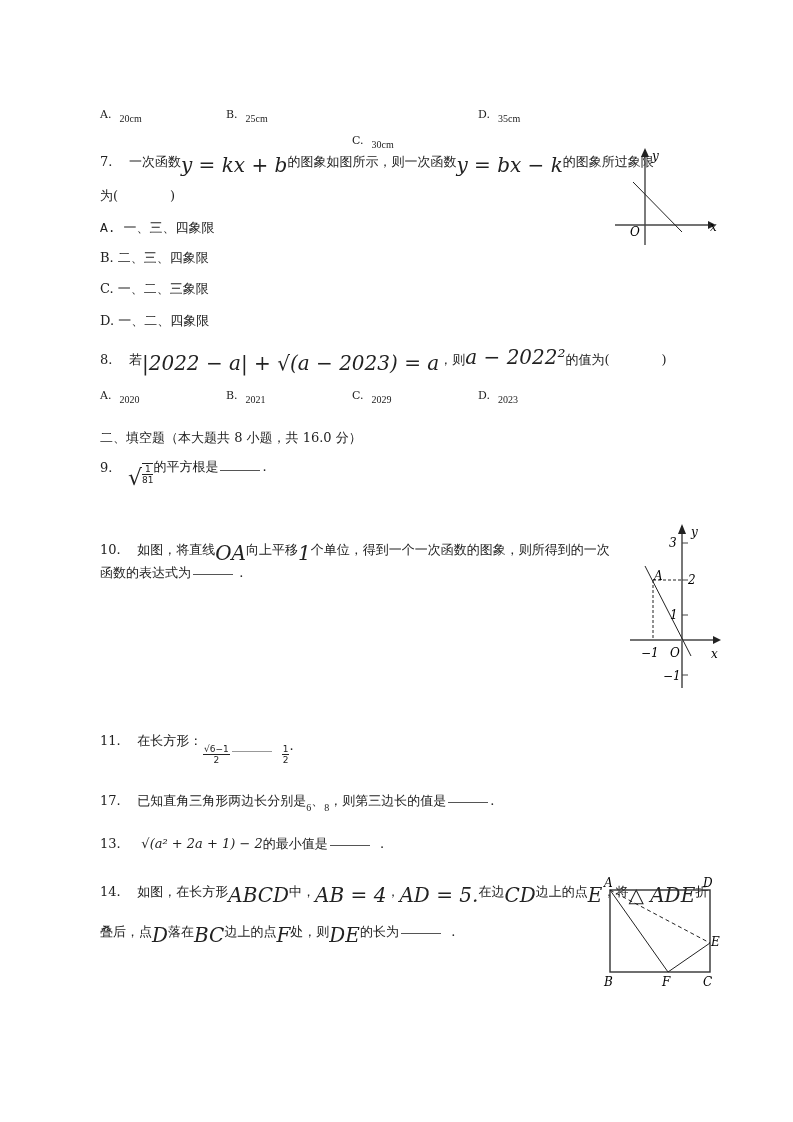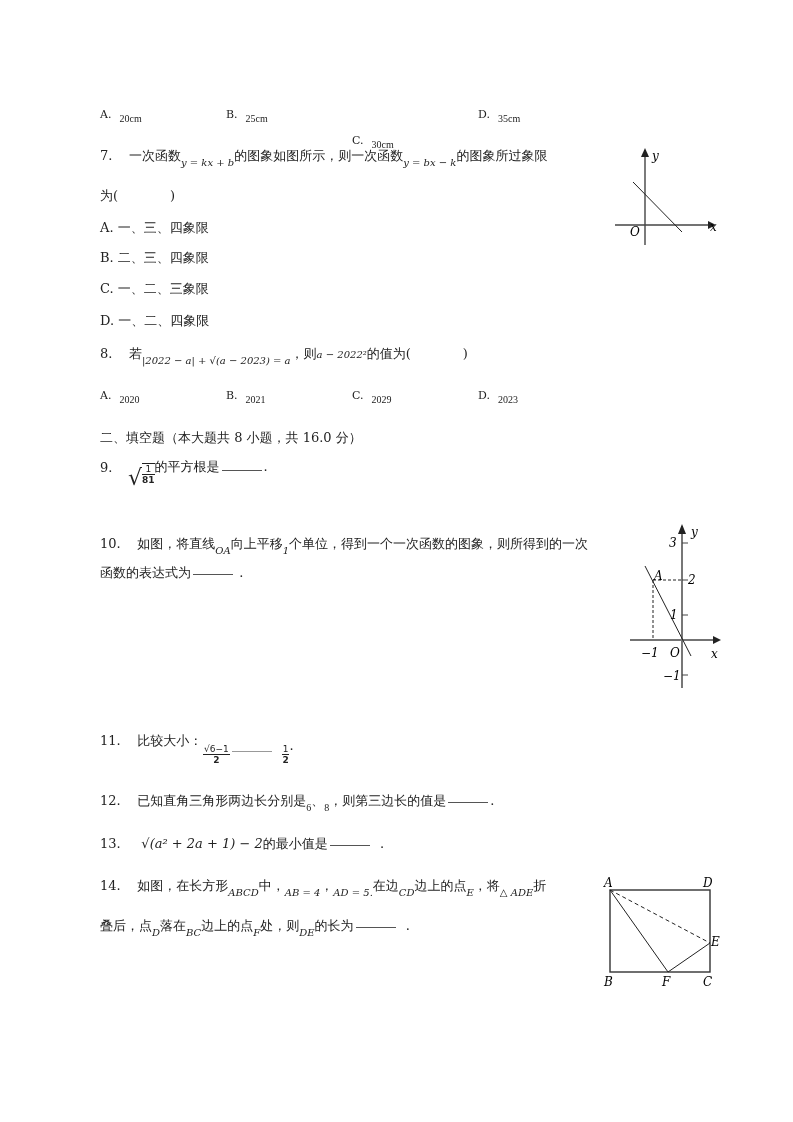--- a/index.html
+++ b/index.html
@@ -1,26 +1,26 @@
 <!DOCTYPE html>
 <html><head>
 <meta charset="utf-8">
 <style>
   html, body { margin: 0; padding: 0; background: #ffffff; }
   body { width: 793px; height: 1122px; position: relative; overflow: hidden;
          font-family: "DejaVu Serif", "Liberation Serif", serif; color: #222; font-size: 13px; }
   .abs { position: absolute; white-space: nowrap; }
-  .math { font-family: "DejaVu Serif", "Liberation Serif", serif; font-style: italic; font-size: 10px; }
+  .math { font-family: "DejaVu Serif", "Liberation Serif", serif; font-style: italic; font-size: 20px; }
   .num { font-family: Liberation Serif, serif; font-size: 10px; }
   .opt-label { font-size: 11px; vertical-align: 4px; margin-right: 8px; }
   .blank { display: inline-block; border-bottom: 1px solid #555; width: 40px; height: 1px; vertical-align: 2px; margin: 0 2px; }
   .sub { position: relative; top: 6px; }
   .frac { display: inline-block; text-align: center; vertical-align: middle; font-family: "DejaVu Sans", sans-serif; font-size: 9px; }
   .frac .n { display: block; border-bottom: 1px solid #222; padding: 0 1px; }
-  .frac .d { display: block; font-weight: bold; }
+  .frac .d { display: block; }
   svg text { font-family: "DejaVu Serif", "Liberation Serif", serif; font-style: italic; }
 </style>
 </head>
 <body>
 
 <div class="abs" style="left:100px; top:108px;">
   <span class="opt-label">A.</span><span class="num">20cm</span>
 </div>
 <div class="abs" style="left:226px; top:108px;text-align:center;">
   <span class="opt-label">B.</span><span class="num">25cm</span>
@@ -32,21 +32,21 @@
   <span class="opt-label">D.</span><span class="num">35cm</span>
 </div>
 
 <div class="abs" style="left:100px; top:147px;">
   <span>7.</span>&nbsp;&nbsp;&nbsp;
   <span>一次函数</span><span class="math sub">y = kx + b</span><span>的图象如图所示，则一次函数</span><span class="math sub">y = bx − k</span><span>的图象所过象限</span>
 </div>
 <div class="abs" style="left:100px; top:187px;">
   <span>为(　　　　)</span>
 </div>
-<div class="abs" style="left:100px; top:219px;"><span>A.</span>&nbsp;<span>一、三、四象限</span></div>
+<div class="abs" style="left:100px; top:219px;font-family:Liberation Mono, monospace;"><span>A.</span>&nbsp;<span>一、三、四象限</span></div>
 <div class="abs" style="left:100px; top:249px;"><span>B.</span>&nbsp;<span>二、三、四象限</span></div>
 <div class="abs" style="left:100px; top:280px;"><span>C.</span>&nbsp;<span>一、二、三象限</span></div>
 <div class="abs" style="left:100px; top:312px;"><span>D.</span>&nbsp;<span>一、二、四象限</span></div>
 
 <svg class="abs" style="left:610px; top:145px;" width="115" height="100" viewBox="0 0 115 100">
   <line x1="5" y1="80" x2="98" y2="80" stroke="#444" stroke-width="1.4"></line>
   <polygon points="98,76 106,80 98,84" fill="#222"></polygon>
   <line x1="35" y1="5" x2="35" y2="100" stroke="#444" stroke-width="1.4"></line>
   <polygon points="31,12 35,3 39,12" fill="#222"></polygon>
   <line x1="23" y1="37" x2="72" y2="87" stroke="#222" stroke-width="1"></line>
@@ -111,28 +111,28 @@
   <text x="63" y="66" font-size="12" font-style="normal">2</text>
   <text x="45" y="101" font-size="12" font-style="normal">1</text>
   <text x="38" y="162" font-size="12" font-style="normal">−1</text>
   <text x="16" y="139" font-size="12" font-style="normal">−1</text>
   <text x="45" y="139" font-size="12">O</text>
   <text x="86" y="140" font-size="12">x</text>
   <text x="29" y="62" font-size="12">A</text>
 </svg>
 
 <div class="abs" style="left:100px; top:732px;">
-  <span>11.</span>&nbsp;&nbsp;&nbsp;&nbsp;<span>比较大小：</span>
+  <span>11.</span>&nbsp;&nbsp;&nbsp;&nbsp;<span>在长方形：</span>
 </div>
 <div class="abs" style="left:203px; top:738px;">
   <span class="frac"><span class="n">√6−1</span><span class="d">2</span></span><span class="blank" style="width:40px; vertical-align:6px; border-color:#999;"></span><span style="display:inline-block; width:8px;"></span><span class="frac"><span class="n">1</span><span class="d">2</span></span><span style="vertical-align:8px;">.</span>
 </div>
 
 <div class="abs" style="left:100px; top:792px;">
-  <span>12.</span>&nbsp;&nbsp;&nbsp;&nbsp;<span>已知直角三角形两边长分别是</span><span class="num sub">6</span><span>、</span><span class="num sub">8</span><span>，则第三边长的值是</span><span class="blank"></span><span>.</span>
+  <span>17.</span>&nbsp;&nbsp;&nbsp;&nbsp;<span>已知直角三角形两边长分别是</span><span class="num sub">6</span><span>、</span><span class="num sub">8</span><span>，则第三边长的值是</span><span class="blank"></span><span>.</span>
 </div>
 
 <div class="abs" style="left:100px; top:835px;">
   <span>13.</span>&nbsp;&nbsp;&nbsp;&nbsp;&nbsp;<span class="math" style="font-size:13px;">√(a² + 2a + 1) − 2</span><span>的最小值是</span><span class="blank"></span>&nbsp;&nbsp;<span>.</span>
 </div>
 
 <div class="abs" style="left:100px; top:877px;">
   <span>14.</span>&nbsp;&nbsp;&nbsp;&nbsp;<span>如图，在长方形</span><span class="math sub">ABCD</span><span>中，</span><span class="math sub">AB = 4</span><span>，</span><span class="math sub">AD = 5.</span><span>在边</span><span class="math sub">CD</span><span>边上的点</span><span class="math sub">E</span><span>，将</span><span class="math sub">△ ADE</span><span>折</span>
 </div>
 <div class="abs" style="left:100px; top:917px;">

